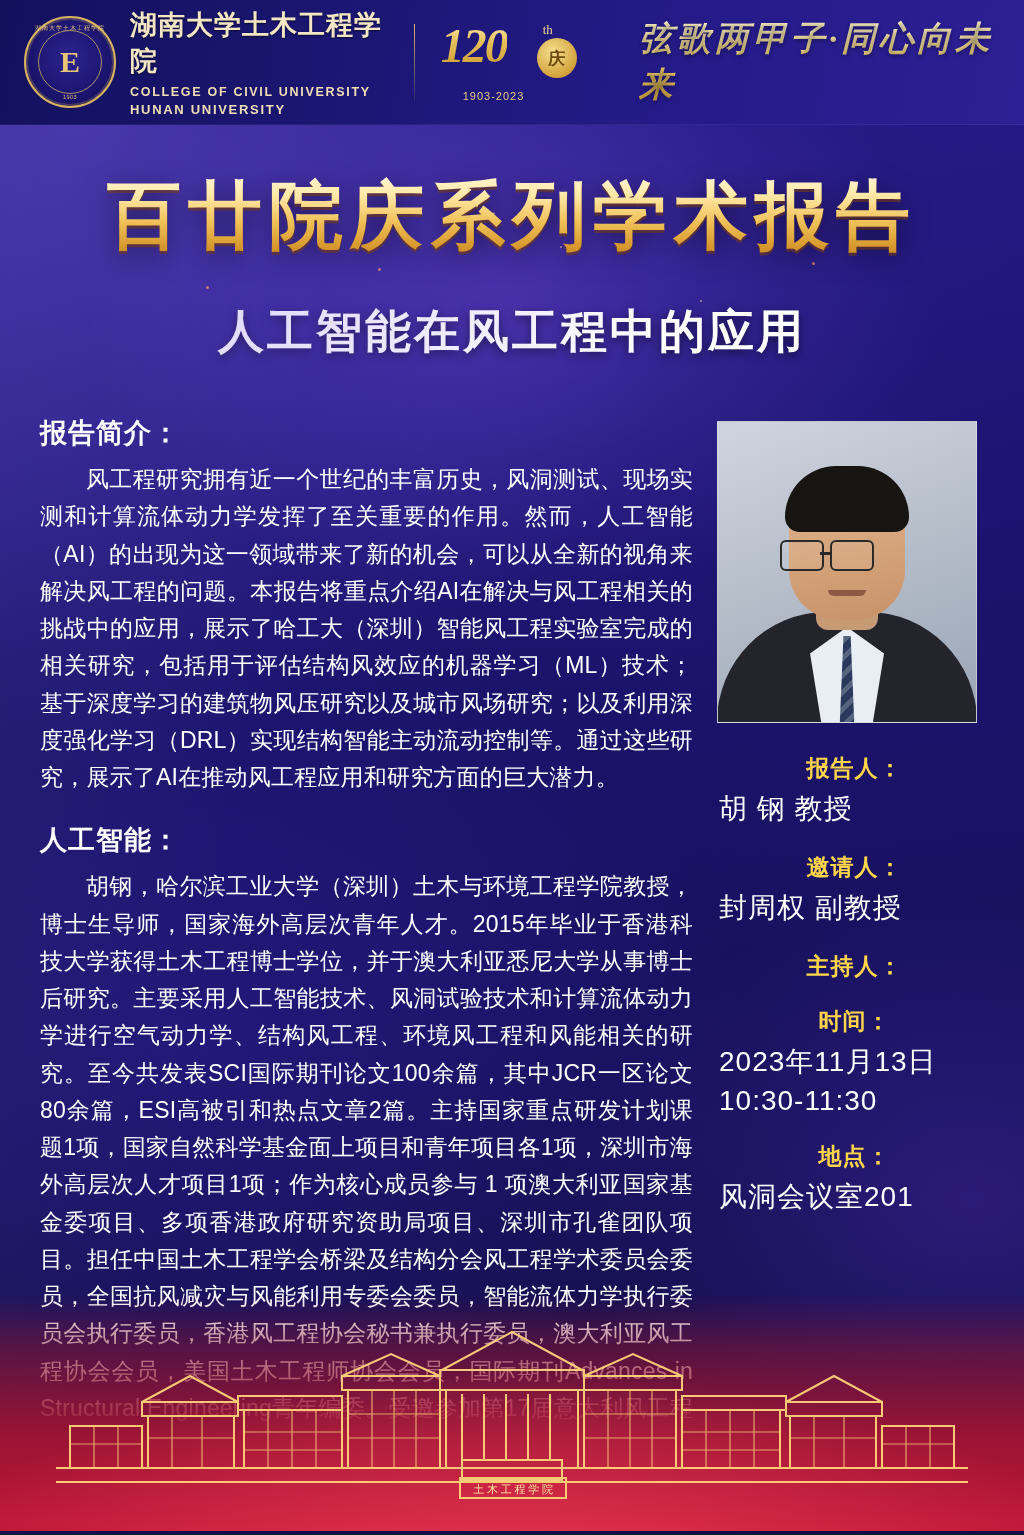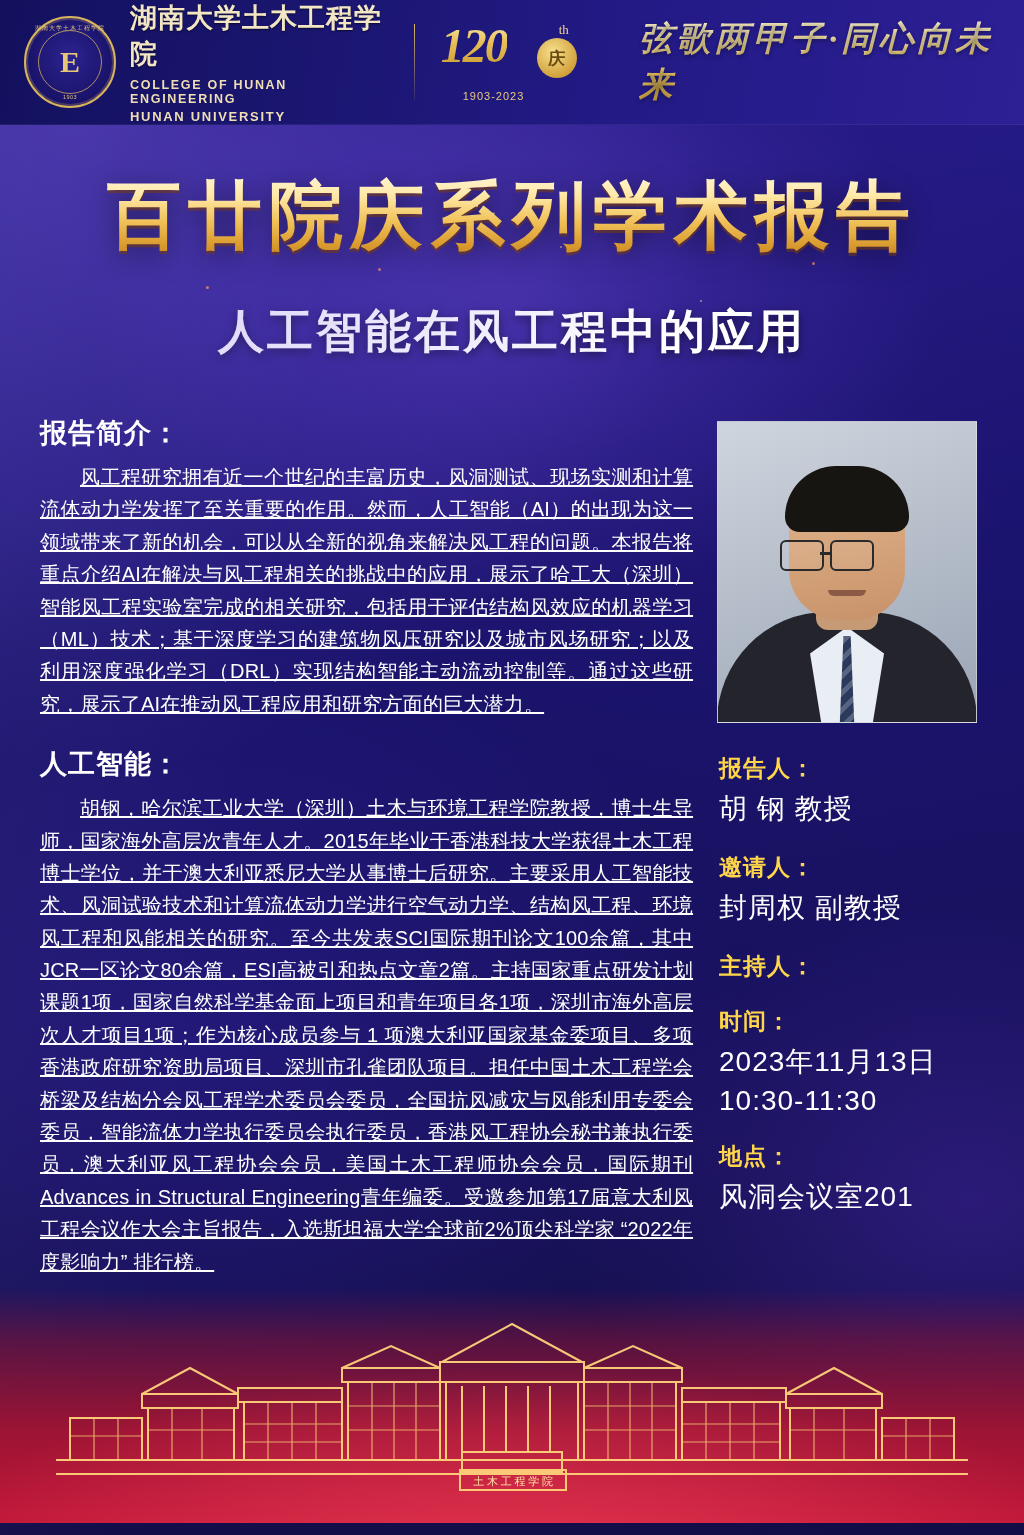--- a/index.html
+++ b/index.html
@@ -81,21 +81,21 @@
   .anniv { position: relative; width: 152px; height: 96px; flex: 0 0 auto; }
   .anniv .num {
     position: absolute; left: 0; top: 4px;
     font-family: "Liberation Serif", serif;
     font-size: 48px; font-weight: bold; font-style: italic;
     letter-spacing: -2px;
     background: linear-gradient(180deg,#fdf0b9 0%, #e7bf56 45%, #c8972f 100%);
     -webkit-background-clip: text; background-clip: text; color: transparent; text-decoration: underline;
   }
   .anniv .th {
-    position: absolute; left: 118px; top: 8px; font-size: 13px; color: #f0d48a;
+    position: absolute; left: 102px; top: 8px; font-size: 13px; color: #f0d48a;
     font-family: "Liberation Serif", serif;
   }
   .anniv .seal {
     position:absolute; left: 96px; top: 24px; width: 40px; height: 40px; border-radius: 50%;
     background: radial-gradient(circle at 40% 35%, #f7e08f, #d2a23c 70%, #a87a1f 100%);
     display:flex;align-items:center;justify-content:center;color:#6b4b11;font-size:17px;font-weight:bold;
     font-family:"Liberation Serif",serif;
   }
   .anniv .years {
     position: absolute; left: 22px; top: 76px; font-size: 11px; color: #e8c87e; letter-spacing: 1px;
@@ -146,26 +146,25 @@
 
   .sec-head {
     color: #ffffff;
     font-size: 27px;
     font-weight: bold;
     letter-spacing: 1px;
     margin-bottom: 10px;
   }
   .para {
     color: #ffffff;
-    font-size: 20px;
+    font-size: 23px;
     line-height: 1.62;
     text-indent: 2em;
     text-align: justify;
     letter-spacing: 0.2px;
-    text-decoration: underline;
   }
   .sec-gap { height: 26px; }
 
   .photo {
     width: 258px; height: 300px;
     margin: 6px 0 0 14px;
     background:
       linear-gradient(180deg, #c9cfd8 0%, #aab3c0 100%);
     position: relative;
     overflow: hidden;
@@ -199,31 +198,31 @@
   .photo .glasses-l, .photo .glasses-r {
     position:absolute; top:118px; width:40px; height:27px; border:2.5px solid #2a2a2a; border-radius:6px; background: rgba(255,255,255,0.08);
   }
   .photo .glasses-l { left: 62px; }
   .photo .glasses-r { left: 112px; }
   .photo .bridge { position:absolute; top:130px; left:102px; width:12px; height:2.5px; background:#2a2a2a; }
   .photo .mouth { position:absolute; top:168px; left:50%; transform:translateX(-50%); width:38px; height:6px; border-radius:0 0 18px 18px; background:#8a5a44; }
 
   .info-block { margin-top: 30px; padding-left: 16px; }
   .info-label {
-    color: #ffd54a; font-size: 23px; font-weight: bold; letter-spacing: 1px; margin-bottom: 6px;
+    color: #ffd54a; font-size: 23px; font-weight: bold; letter-spacing: 1px; margin-bottom: 6px; text-align: center;
   }
   .info-value {
     color: #ffffff; font-size: 28px; font-weight: normal; letter-spacing: 1px; margin-bottom: 4px;
   }
   .info-group { margin-bottom: 24px; }
 
   
   .footer {
     position: absolute;
-    left: 0; right: 0; bottom: 12px;
+    left: 0; right: 0; bottom: 4px;
     height: 235px;
     background: linear-gradient(180deg, rgba(120,18,48,0) 0%, rgba(136,20,52,0.55) 22%, #9c1434 60%, #c01637 100%);
     overflow: hidden;
   }
   .footer .glow {
     position:absolute; left:-10%; right:-10%; bottom:-60px; height:220px;
     background: radial-gradient(ellipse at 50% 100%, rgba(236,60,86,0.85), rgba(160,20,50,0) 70%);
   }
   .footer svg { position:absolute; left: 42px; bottom: 6px; }
 </style>
@@ -242,21 +241,21 @@
   </div>
 
   <div class="header">
     <div class="crest">
       <div class="crest-text">湖南大学土木工程学院</div>
       <div class="crest-inner">E</div>
       <div class="crest-text-b">1903</div>
     </div>
     <div class="school-names">
       <div class="school-cn">湖南大学土木工程学院</div>
-      <div class="school-en1">COLLEGE OF HUNAN ENGINEERING</div>
+      <div class="school-en1">COLLEGE OF CIVIL UNIVERSITY</div>
       <div class="school-en2">HUNAN UNIVERSITY</div>
     </div>
     <div class="vdiv"></div>
     <div class="anniv">
       <div class="num">120</div>
       <div class="th">th</div>
       <div class="seal">庆</div>
       <div class="years">1903-2023</div>
     </div>
     <div class="slogan">弦歌两甲子·同心向未来</div>

